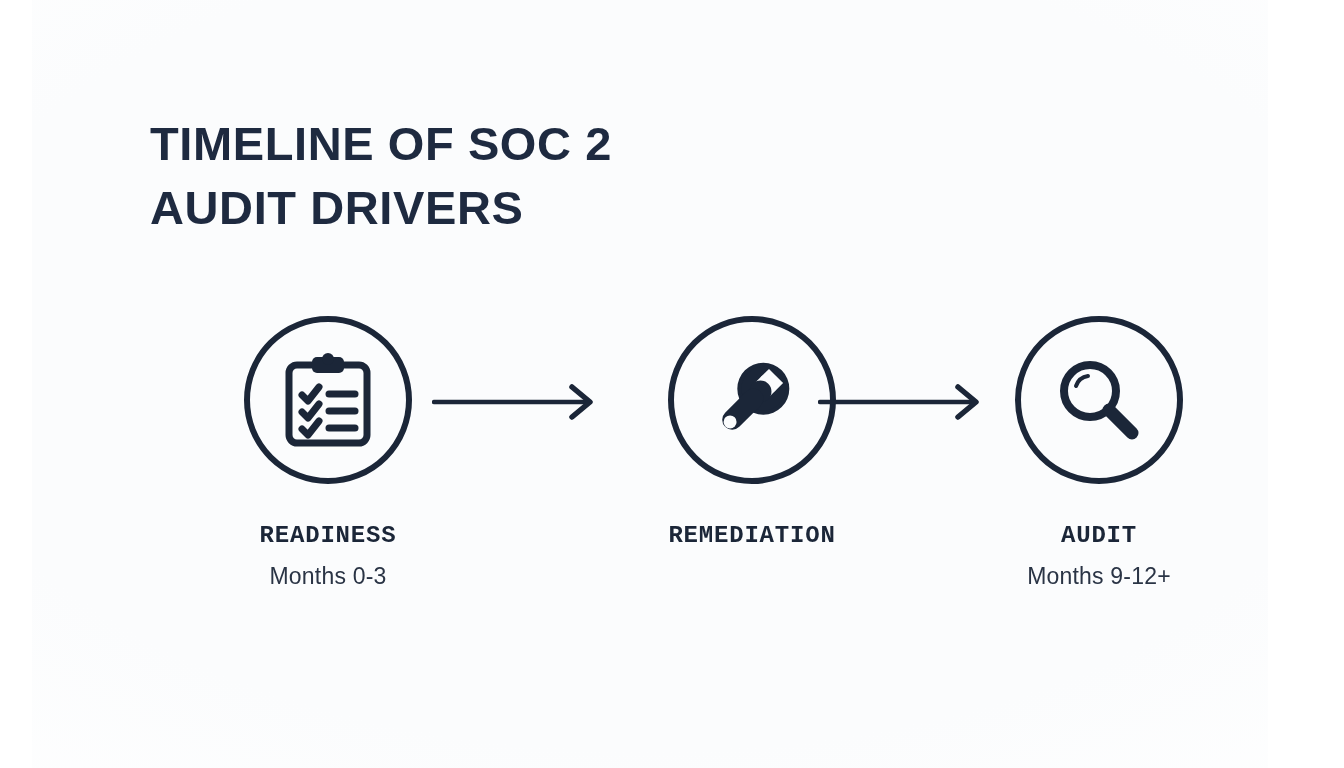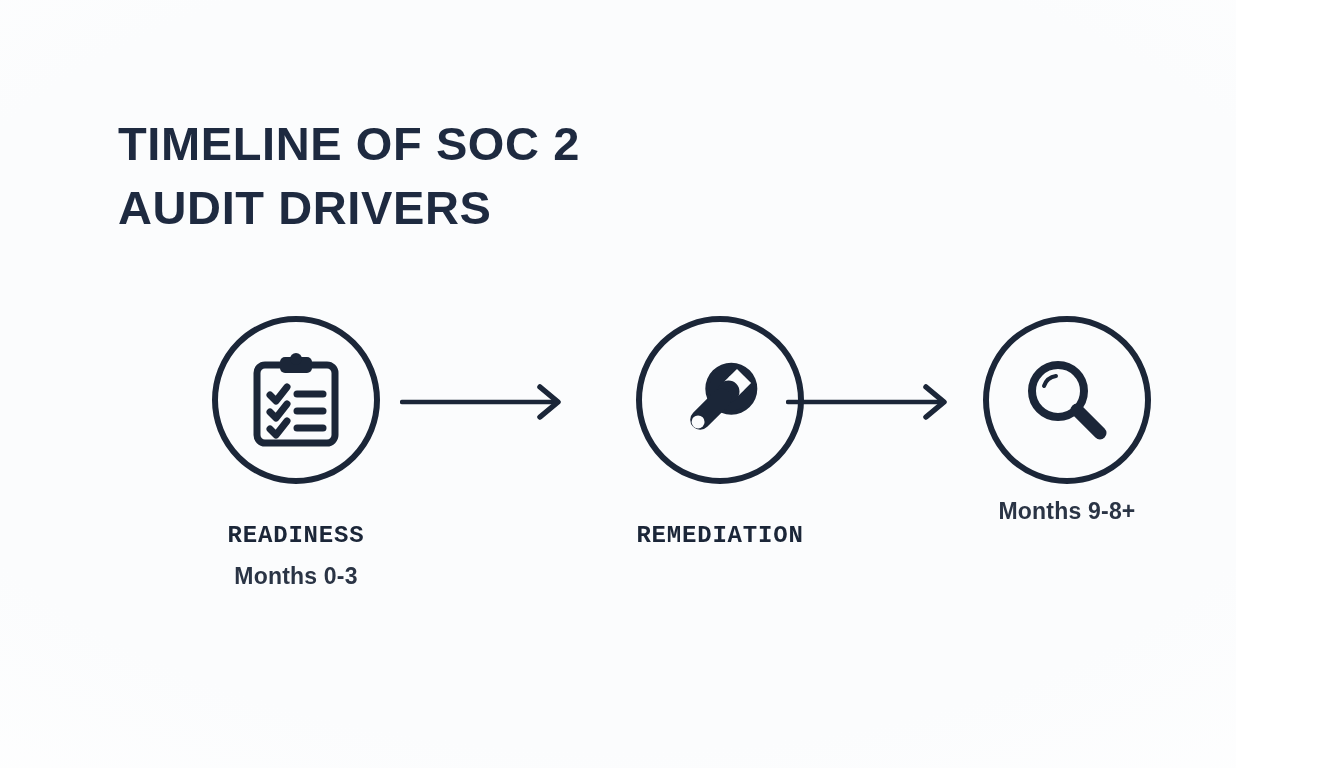--- a/index.html
+++ b/index.html
@@ -13,20 +13,21 @@
     font-family: "Liberation Sans", sans-serif;
     overflow: hidden;
   }
 
   #canvas {
     position: relative;
     width: 1236px;
     height: 768px;
     background:
       radial-gradient(ellipse 95% 85% at 50% 45%, #fbfcfd 0%, #fbfcfd 62%, #ffffff 100%);
+    margin-left: 32px;
   }
 
   
   .title-block {
     position: absolute;
     left: 118px;
     top: 112px;
     width: 760px;
   }
   .title-line {
@@ -79,21 +80,21 @@
     font-family: Liberation Mono, monospace;
     font-weight: bold;
     font-size: 24px;
     letter-spacing: 0.8px;
     color: #1b2638;
     white-space: nowrap;
   }
   .step-sub {
     margin-top: 14px;
     font-family: "Liberation Sans", sans-serif;
-    font-weight: bold;
+    font-weight: normal;
     font-size: 23px;
     letter-spacing: 0.2px;
     color: #2a3445;
     white-space: nowrap;
   }
 
   
   .arrow {
     position: absolute;
     top: 82px;
@@ -192,17 +193,18 @@
         <span>
           <svg width="94" height="94" viewBox="0 0 94 94" fill="none" xmlns="http://www.w3.org/2000/svg">
             <circle cx="38" cy="38" r="26" stroke="#1b2638" stroke-width="8" fill="none"></circle>
 
             <path d="M24 33 a15 15 0 0 1 12 -10" stroke="#1b2638" stroke-width="4" fill="none" stroke-linecap="round"></path>
 
             <line x1="57" y1="57" x2="80" y2="80" stroke="#1b2638" stroke-width="13" stroke-linecap="round"></line>
           </svg>
         </span>
       </div>
-      <div class="step-sub">Months 9-8+</div>
+      <div class="step-label">AUDIT</div>
+      <div class="step-sub">Months 9-12+</div>
     </div>
 
   </div>
 </div>
 
 </body></html>

